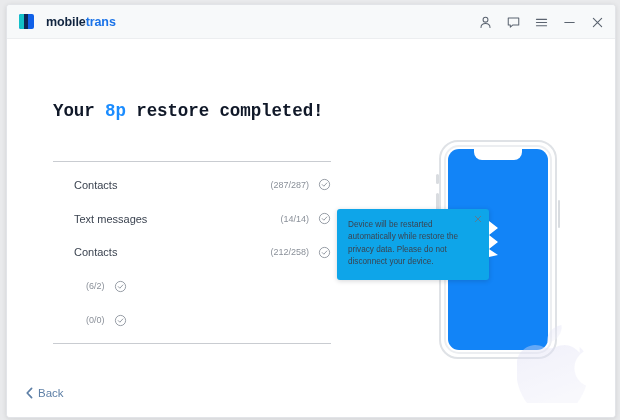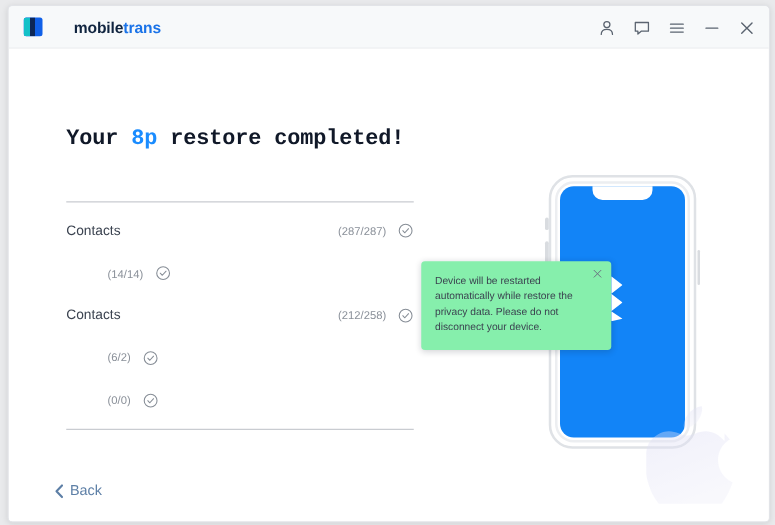--- a/index.html
+++ b/index.html
@@ -38,21 +38,21 @@
     border-bottom: 1px solid #eceef0;
     box-sizing: border-box;
   }
 
   .brand {
     position: absolute;
     left: 12px;
     top: 9px;
     display: flex;
     align-items: center;
-    gap: 25px;
+    gap: 12px;
   }
   .brand-mark {
     position: relative;
     width: 15px;
     height: 15px;
     border-radius: 2px;
     overflow: hidden;
     background: #1060e8;
     flex: none;
   }
@@ -135,20 +135,21 @@
     height: 22.4px;
     display: flex;
     align-items: center;
     margin: 11.5px 0;
   }
   .rl-label {
     font-size: 11px;
     color: #3b4350;
     flex: 1;
     white-space: nowrap;
+    margin-left: 21px;
   }
   .rl-count {
     font-size: 9px;
     color: #8a9099;
     margin-right: 9px;
     white-space: nowrap;
     margin-left: 33px;
   }
   .rl-check {
     width: 13px;
@@ -223,21 +224,21 @@
   .pb-up     { left: -3px; top: 53px; width: 2.5px; height: 18px; }
   .pb-down   { left: -3px; top: 76px; width: 2.5px; height: 18px; }
   .pb-power  { right: -3px; top: 60px; width: 2.5px; height: 28px; }
 
   
   .tooltip {
     position: absolute;
     left: 330px;
     top: 170px;
     width: 152px;
-    background: #86efac;
+    background: #0ea5e9;
     border-radius: 3px;
     box-shadow: 0 1px 5px rgba(16,24,40,0.18);
     padding: 10px 22px 11px 11px;
     box-sizing: border-box;
     z-index: 5;
   }
   .tooltip-text {
     font-size: 8.2px;
     line-height: 1.52;
     color: #3b4350;
@@ -271,21 +272,21 @@
     bottom: 14px;
     width: 74px;
     height: 80px;
     opacity: 0.4;
   }
   .watermark svg { display: block; width: 100%; height: 100%; }
 
   
   .back-btn {
     position: absolute;
-    left: 36px;
+    left: 18px;
     bottom: 18px;
     display: flex;
     align-items: center;
     gap: 4px;
     color: #5d7fa6;
   }
   .back-chevron svg { display: block; }
   .back-label {
     font-size: 11.5px;
     color: #5d7fa6;
@@ -352,20 +353,21 @@
         <div class="rl-count">(287/287)</div>
         <div class="rl-check">
           <svg width="13" height="13" viewBox="0 0 16 16" fill="none" stroke="currentColor" stroke-width="1.05">
             <circle cx="8" cy="8" r="6.3"></circle>
             <path d="M5.2 8.1l2 2 3.7-4" stroke-linecap="round" stroke-linejoin="round"></path>
           </svg>
         </div>
       </div>
 
       <div class="rl-row">
+        <div class="rl-label">Text messages</div>
         <div class="rl-count">(14/14)</div>
         <div class="rl-check">
           <svg width="13" height="13" viewBox="0 0 16 16" fill="none" stroke="currentColor" stroke-width="1.05">
             <circle cx="8" cy="8" r="6.3"></circle>
             <path d="M5.2 8.1l2 2 3.7-4" stroke-linecap="round" stroke-linejoin="round"></path>
           </svg>
         </div>
       </div>
 
       <div class="rl-row">

